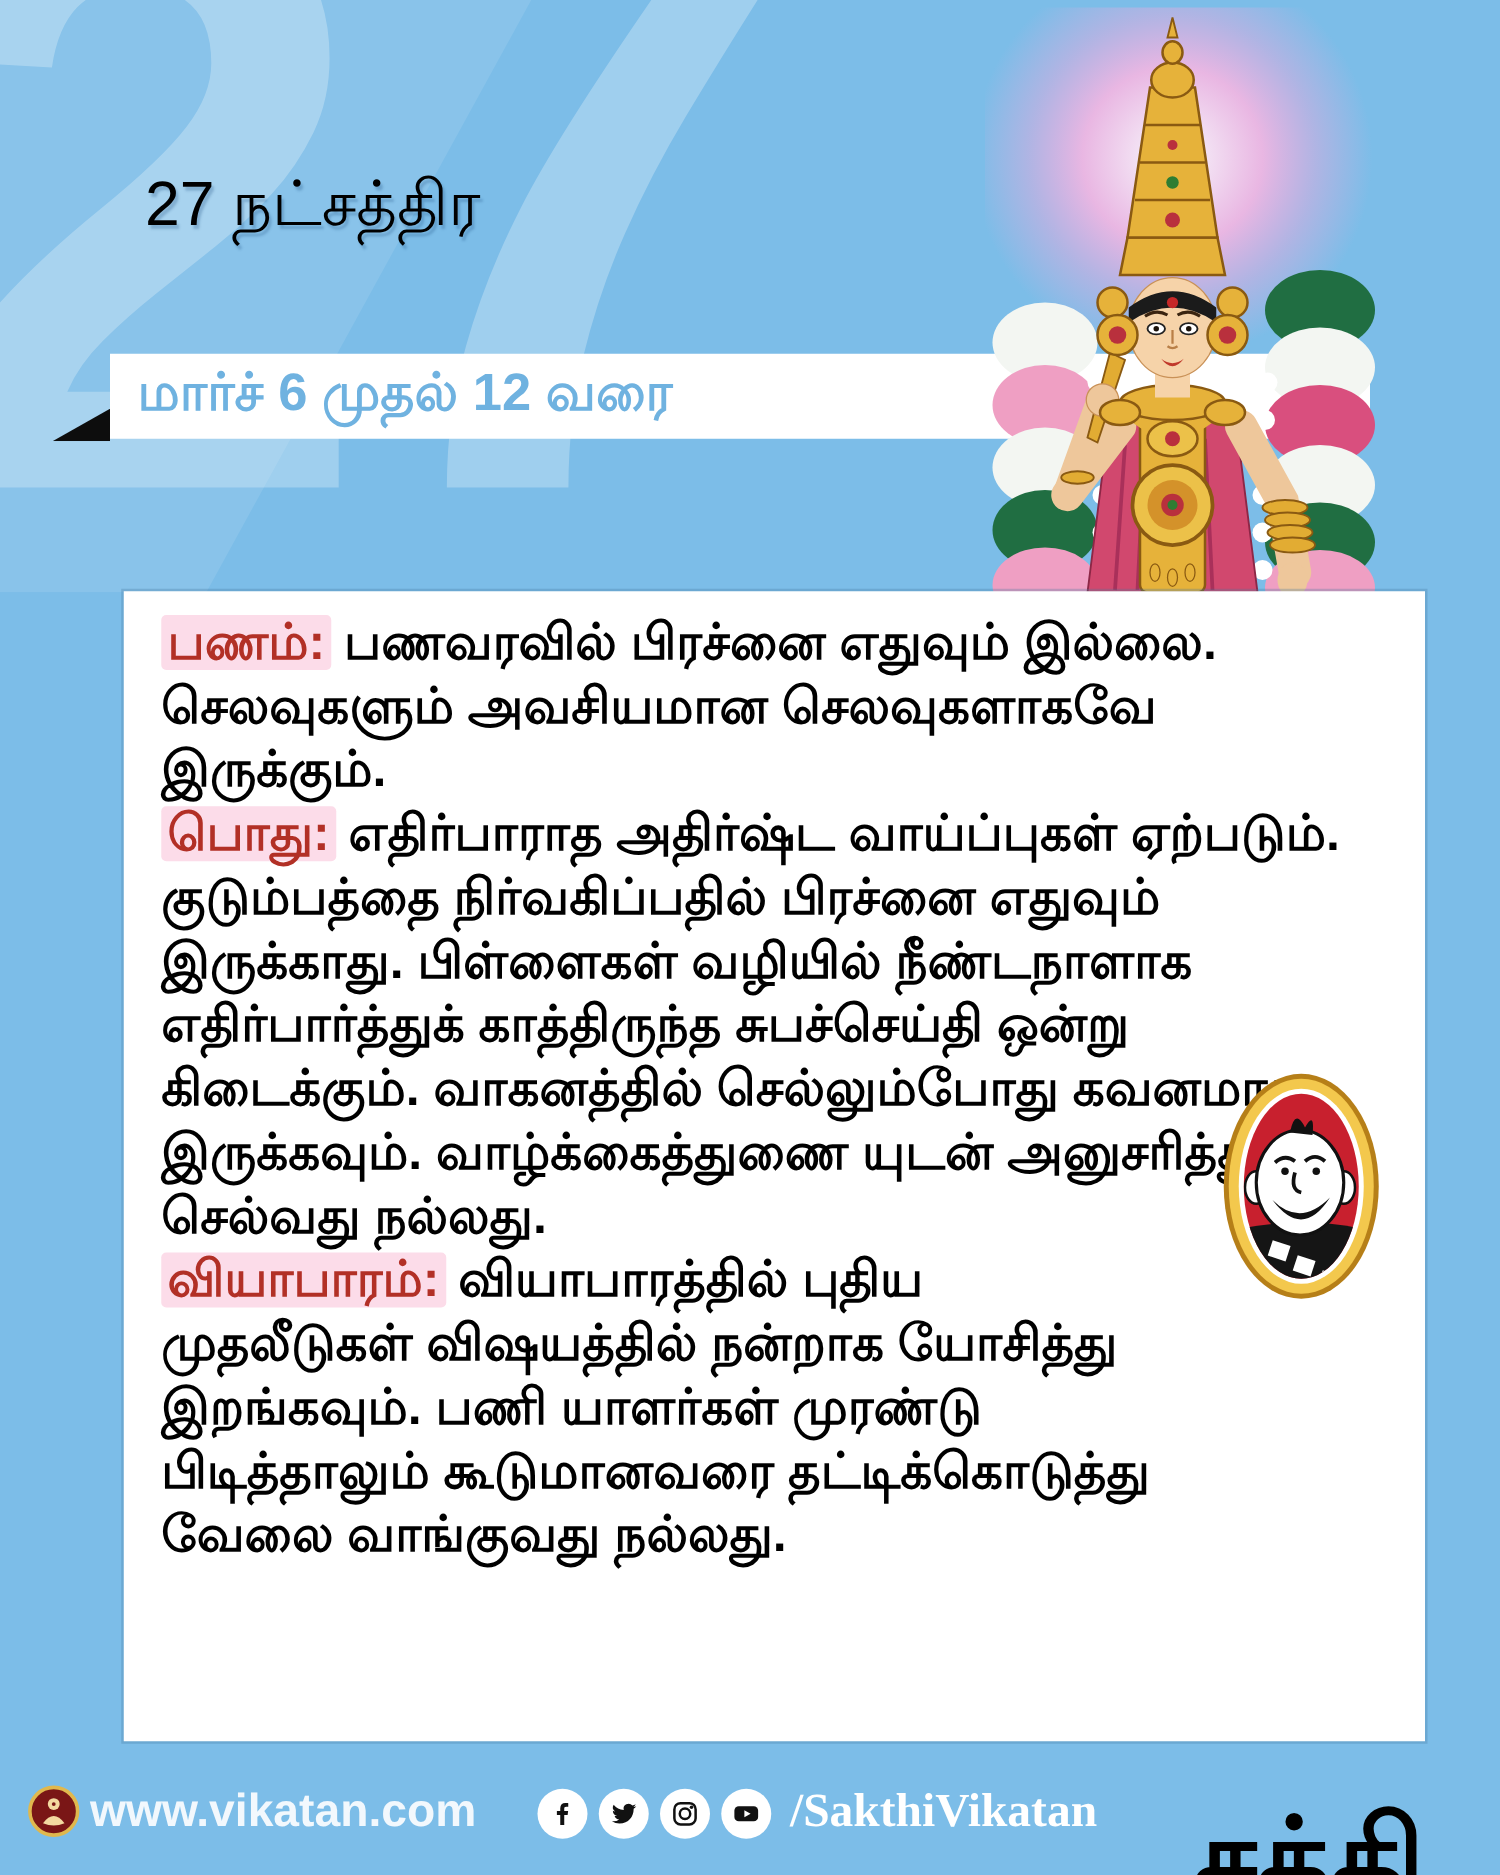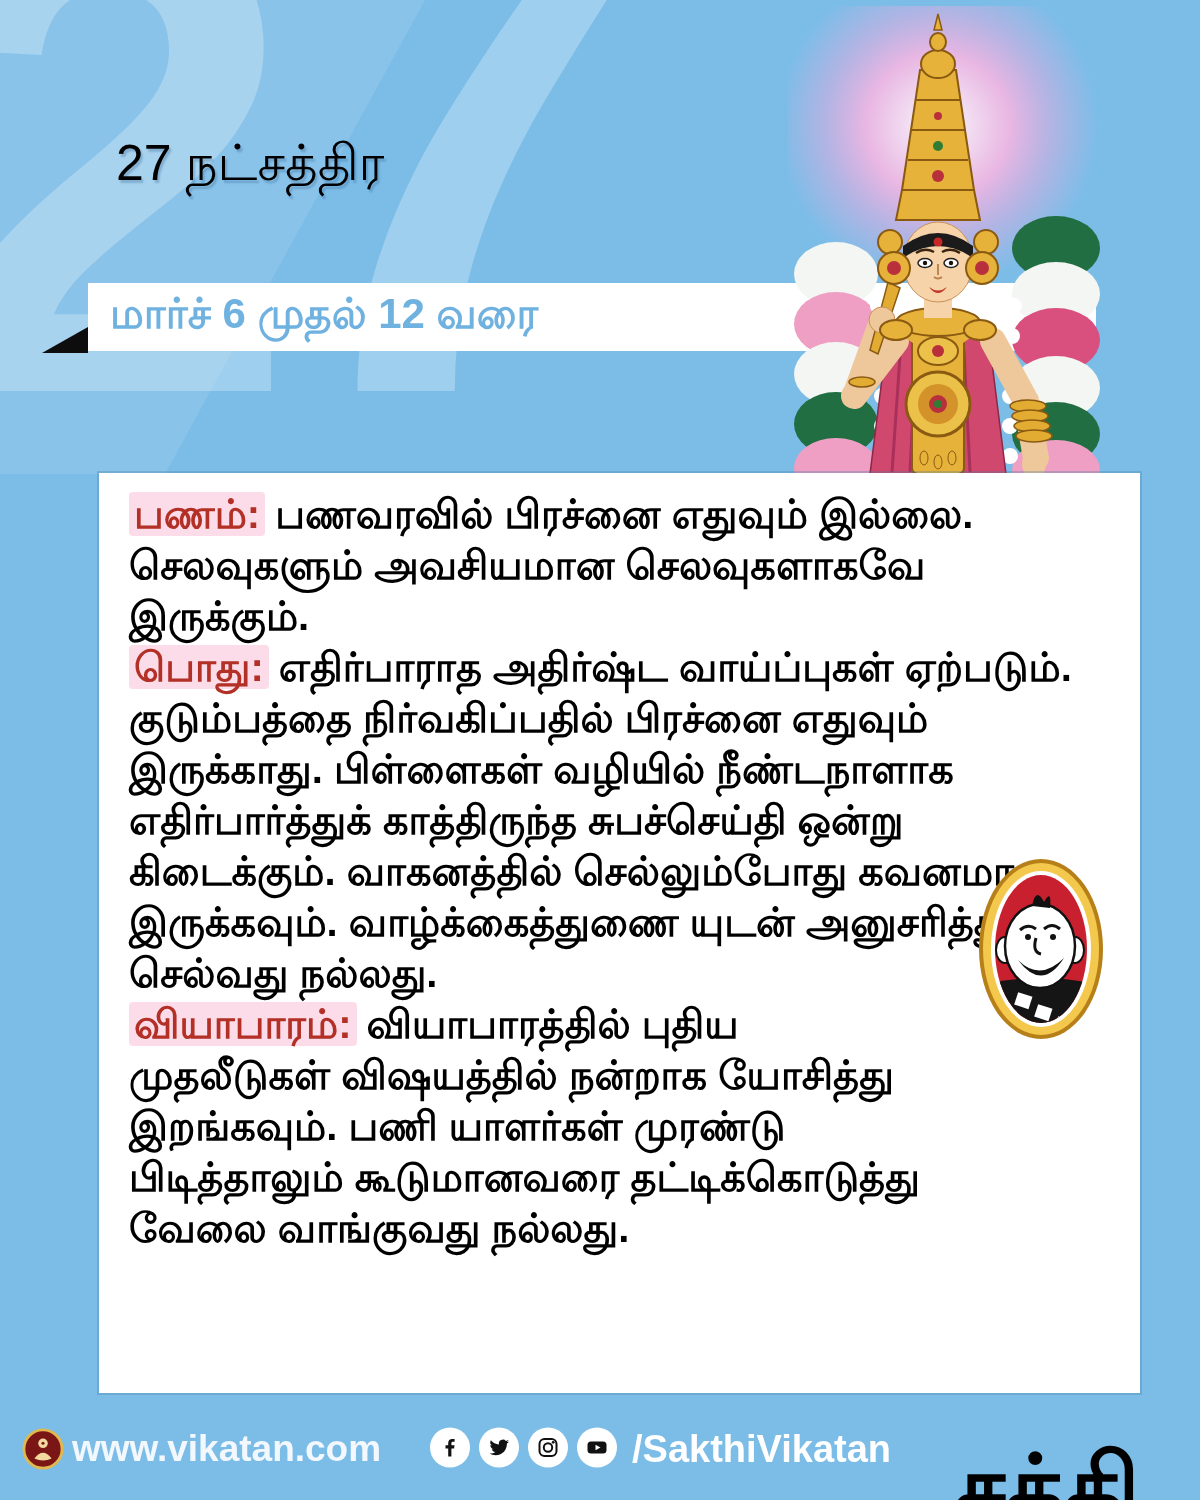--- a/index.html
+++ b/index.html
@@ -56,22 +56,22 @@
   }
   .vikatan-oval{ position:absolute; right:36px; top:385px; width:126px; height:182px; }
   .footer{ position:absolute; left:0; top:1398px; width:1200px; height:102px; }
   .f-left{
     position:absolute; left:22px; top:50%; transform:translateY(-50%);
     display:flex; align-items:center; gap:8px;
     color:#f2f8fd; font-weight:bold; font-size:37px;
   }
   .f-social{
     position:absolute; left:430px; top:50%; transform:translateY(-50%);
-    display:flex; align-items:flex-start; gap:9px;
-    color:#ffffff; font-weight:bold; font-size:38px;
+    display:flex; align-items:flex-end; gap:9px;
+    color:#ffffff; font-weight:bold; font-size:38px;font-family:Liberation Serif, serif;
   }
   .icon-circle{
     width:40px; height:40px; border-radius:50%; background:#ffffff;
     display:flex; align-items:center; justify-content:center; flex:0 0 auto;
   }
   .handle{ margin-left:6px; white-space:nowrap; }
   .f-brand{ position:absolute; right:60px; top:2px; color:#000000;margin-top:42px; }
   .brand-main{ display:block; font-size:92px; font-weight:bold; line-height:1; }
   .brand-sub{ position:absolute; right:-10px; bottom:-16px; font-size:34px; font-weight:bold; }
 </style>

